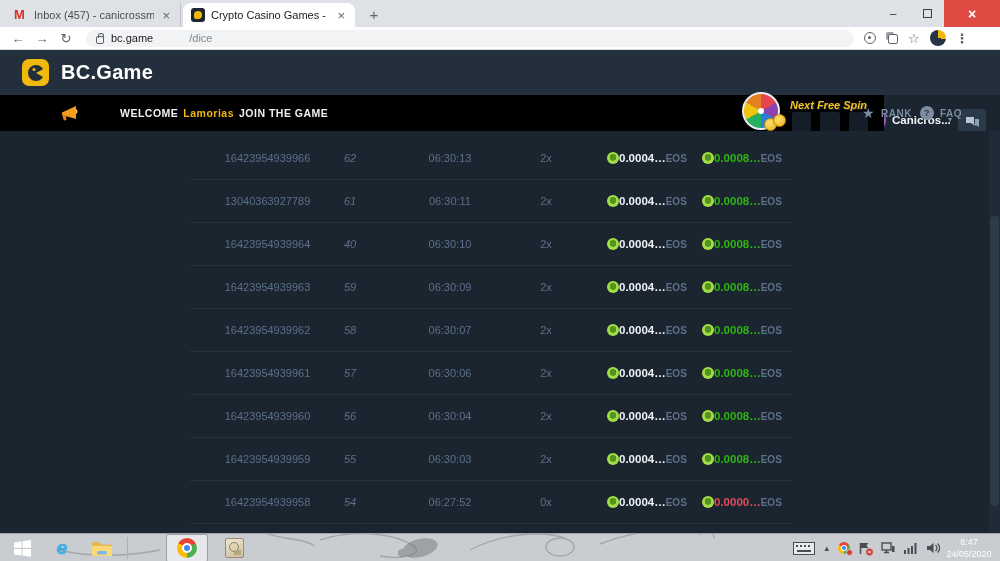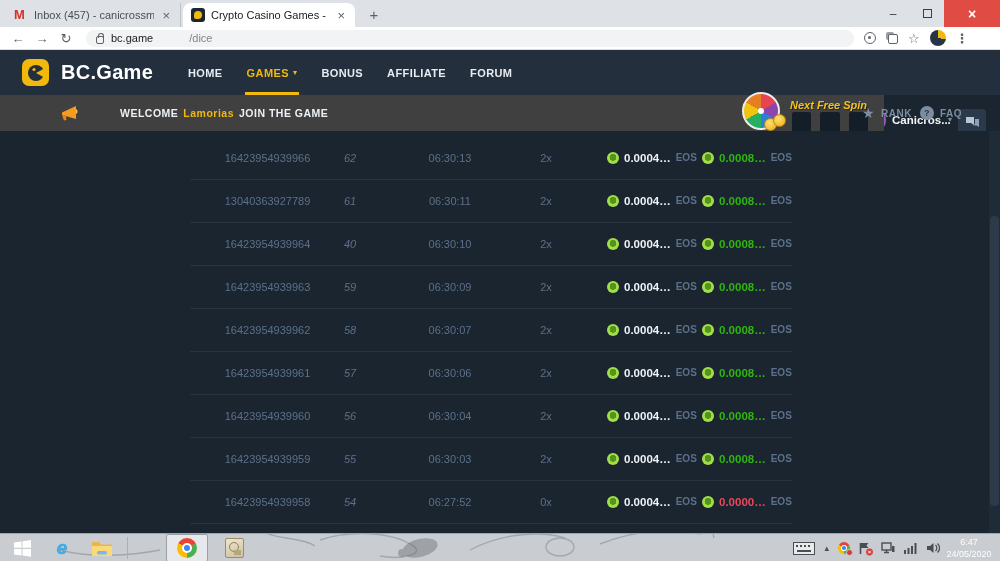--- a/index.html
+++ b/index.html
@@ -58,21 +58,21 @@
   .bal-cur { color:#7c8da0; font-size:10px; font-weight:bold; margin-left:2px; }
   .hdr-btn { position:absolute; top:59px; width:28px; height:27px; background:#2b3a4b; border-radius:4px; display:flex; align-items:center; justify-content:center; }
   .hdr-divider { position:absolute; left:850px; top:61px; width:1px; height:22px; background:#3a4a5c; }
   .user-box { position:absolute; left:860px; top:57px; display:flex; align-items:center; gap:6px; }
   .user-avatar { width:26px; height:26px; border-radius:50%; border:2px solid #9b59b6; background:radial-gradient(circle at 50% 40%, #8ed161, #3f7d2c); }
   .user-name { color:#f2f5f8; font-size:11.5px; font-weight:bold; max-width:50px; white-space:nowrap; }
   .user-caret { color:#7c8da0; font-size:8px; }
   .chat-btn { position:absolute; left:958px; top:59px; width:28px; height:27px; background:#2b3a4b; border-radius:4px; display:flex; align-items:center; justify-content:center; }
 
   
-  .promo { position:absolute; left:0; top:95px; width:884px; height:36px; background:#404040; }
+  .promo { position:absolute; left:0; top:95px; width:884px; height:36px; background:#000000; }
   .mega { position:absolute; left:60px; top:9px; }
   .welcome { position:absolute; left:120px; top:0; height:36px; display:flex; align-items:center; gap:5px; font-size:10.5px; font-weight:bold; letter-spacing:.5px; color:#edf1f5; }
   .welcome .uname { color:#f0b90b; }
   .wheel-wrap { position:absolute; left:742px; top:-3px; width:42px; height:42px; }
   .wheel { width:38px; height:38px; border-radius:50%; background:conic-gradient(#e6444e 0 60deg,#8e44ad 60deg 120deg,#2980d9 120deg 180deg,#27ae60 180deg 240deg,#f1c40f 240deg 300deg,#e67e22 300deg 360deg); border:2px solid #e8ecf0; position:relative; }
   .wheel::after { content:""; position:absolute; left:14px; top:14px; width:6px; height:6px; background:#fff; border-radius:50%; }
   .coin1,.coin2 { position:absolute; width:13px; height:13px; border-radius:50%; background:radial-gradient(circle at 40% 35%, #ffe071, #e9ad13); border:1px solid #c3890a; }
   .coin1 { left:22px; top:26px; } .coin2 { left:31px; top:22px; }
   .freespin-label { position:absolute; left:790px; top:4px; color:#f5c01a; font-size:11px; font-weight:bold; font-style:italic; text-shadow:1px 1px 0 #1a2530; }
   .timer { position:absolute; left:792px; top:17px; display:flex; align-items:center; gap:3px; }
@@ -84,21 +84,21 @@
   .qmark { width:14px; height:14px; border-radius:50%; background:#7c8da0; color:#2b3949; font-size:9px; font-weight:bold; text-align:center; line-height:14px; }
 
   
   .content { position:absolute; left:0; top:131px; width:1000px; height:402px; background:#1a2530; }
   .bets { position:absolute; left:190px; top:6px; width:602px; }
   .bet-row { display:flex; align-items:center; height:43px; border-bottom:1px solid #253343; font-size:11px; color:#5c7089; }
   .c-id { width:130px; padding-left:25px;text-align:center; }
   .c-roll { width:60px; text-align:center;font-style:italic; }
   .c-time { width:140px; text-align:center; }
   .c-mult { width:52px; text-align:center; }
-  .c-pay { display:flex; align-items:flex-start; gap:5px; }
+  .c-pay { display:flex; align-items:flex-end; }
   .c-pay.bet-col { margin-left:35px; width:95px; }
   .eos-coin { width:12px; height:12px; border-radius:50%; background:radial-gradient(circle at 50% 45%, #54941d 0 36%, #a2de48 40%); flex:0 0 12px; }
   .amount { color:#eef2f6; font-size:11.5px; font-weight:bold; white-space:nowrap; }
   .cur { color:#5c7089; font-size:10px; font-weight:bold; }
   .bet-row[data-status="win"] .profit { color:#2eb50e; }
   .bet-row[data-status="lose"] .profit { color:#e8485c; }
   .pg-scrollbar { position:absolute; right:0; top:0; width:11px; height:402px; background:#1f2b37; }
   .pg-thumb { position:absolute; right:1px; top:85px; width:9px; height:290px; background:#2c3a49; border-radius:4px; }
 
   
@@ -169,38 +169,20 @@
   <div class="site-header">
     <div class="logo">
       <svg class="logo-ico" viewBox="0 0 27 27">
         <rect x="0" y="0" width="27" height="27" rx="7" fill="#f0b90b"></rect>
         <circle cx="14" cy="14" r="8" fill="#232f3d"></circle>
         <path d="M14 14 L25 8 L25 20 Z" fill="#f0b90b"></path>
         <circle cx="12" cy="10.5" r="1.6" fill="#f0b90b"></circle>
       </svg>
       <span class="logo-text">BC.Game</span>
     </div>
-    <div class="mainnav">
-      <div class="nav-item">
-          <span>HOME</span>
-        </div>
-      <div class="nav-item active">
-          <span>GAMES</span>
-          <span class="caret">▾</span>
-        </div>
-      <div class="nav-item">
-          <span>BONUS</span>
-        </div>
-      <div class="nav-item">
-          <span>AFFILIATE</span>
-        </div>
-      <div class="nav-item">
-          <span>FORUM</span>
-        </div>
-    </div>
     <div class="balance-pill">
       <span class="doge-coin">D</span>
       <span><span class="bal-main">0.00067</span><span class="bal-dim">000</span></span>
       <span class="bal-cur">DOGE</span>
       <span class="caret" style="color:#7c8da0;">▾</span>
     </div>
     <div class="hdr-btn" style="left:755px;">
       <svg width="16" height="13" viewBox="0 0 16 13">
           <path d="M1 3.5 10 .5 11 3.5z" fill="#b9c5d2"></path>
           <rect x="1" y="3.5" width="14" height="9" rx="1.5" fill="#b9c5d2"></rect>

